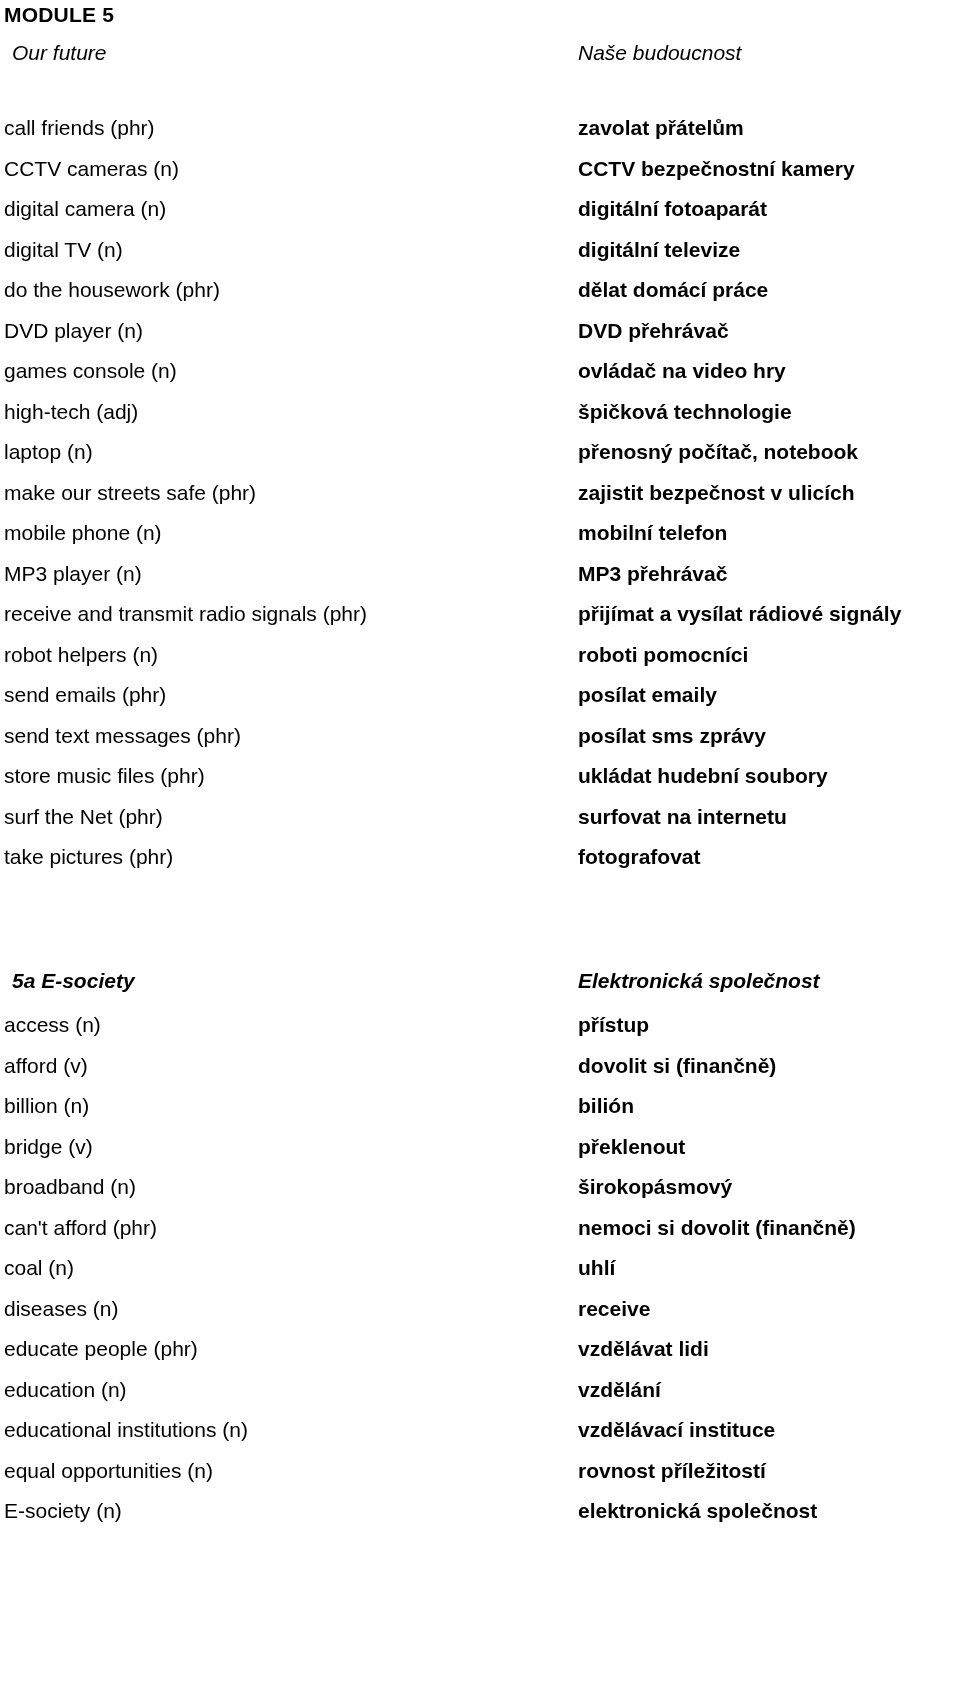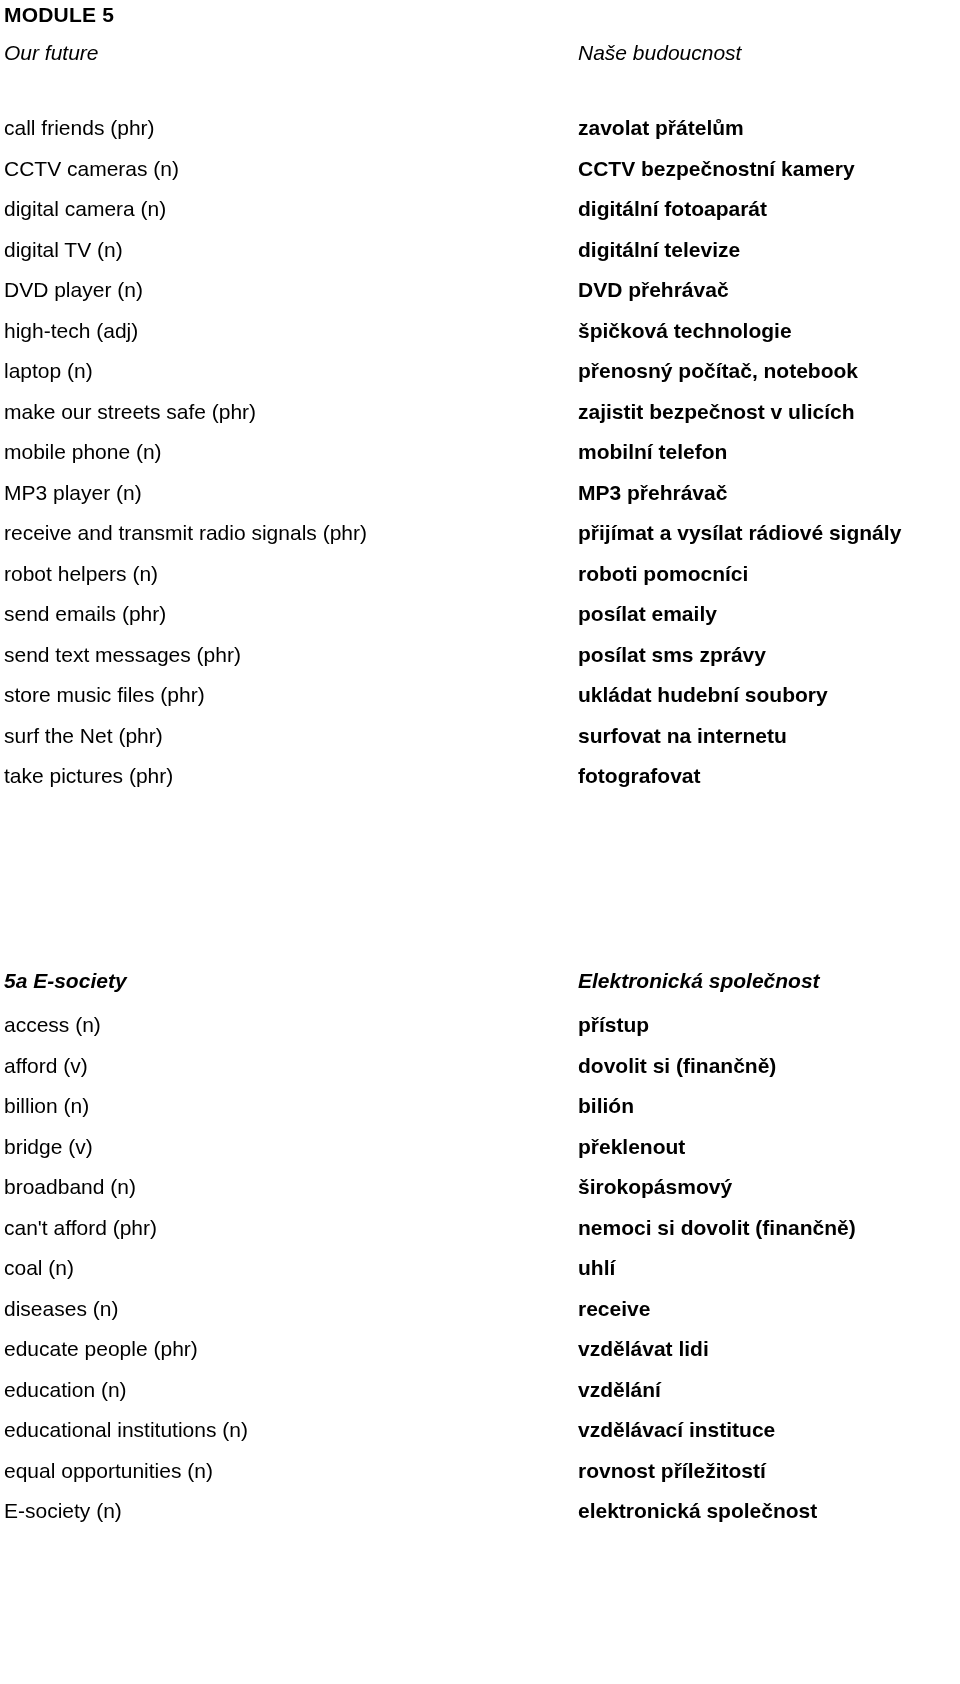--- a/index.html
+++ b/index.html
@@ -45,21 +45,21 @@
   }
   .unit-row .en,
   .unit-row .cs {
     position: absolute;
     top: 0;
     font-size: 21px;
     font-style: italic;
     line-height: 30px;
     white-space: nowrap;
   }
-  .unit-row .en { left: 4px; }
+  .unit-row .en { left: 12px; }
   .unit-row .cs { left: 578px; }
 
   .unit-row.sub .en,
   .unit-row.sub .cs {
     font-weight: bold;
     font-style: italic;
   }
 
   
   .vocab-list {
@@ -106,22 +106,30 @@
       </div>
       <div class="vocab-row">
         <span class="term">digital camera (n)</span>
         <span class="trans">digitální fotoaparát</span>
       </div>
       <div class="vocab-row">
         <span class="term">digital TV (n)</span>
         <span class="trans">digitální televize</span>
       </div>
       <div class="vocab-row">
+        <span class="term">do the housework (phr)</span>
+        <span class="trans">dělat domácí práce</span>
+      </div>
+      <div class="vocab-row">
         <span class="term">DVD player (n)</span>
         <span class="trans">DVD přehrávač</span>
+      </div>
+      <div class="vocab-row">
+        <span class="term">games console (n)</span>
+        <span class="trans">ovládač na video hry</span>
       </div>
       <div class="vocab-row">
         <span class="term">high-tech (adj)</span>
         <span class="trans">špičková technologie</span>
       </div>
       <div class="vocab-row">
         <span class="term">laptop (n)</span>
         <span class="trans">přenosný počítač, notebook</span>
       </div>
       <div class="vocab-row">

